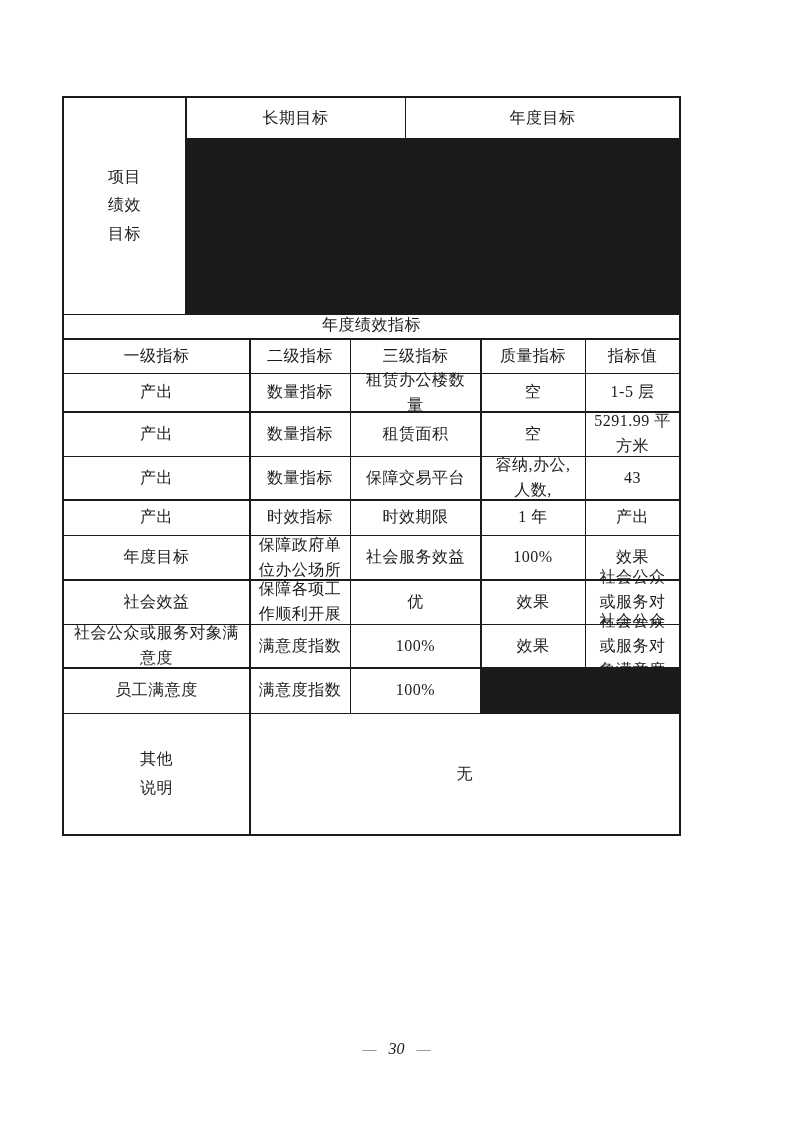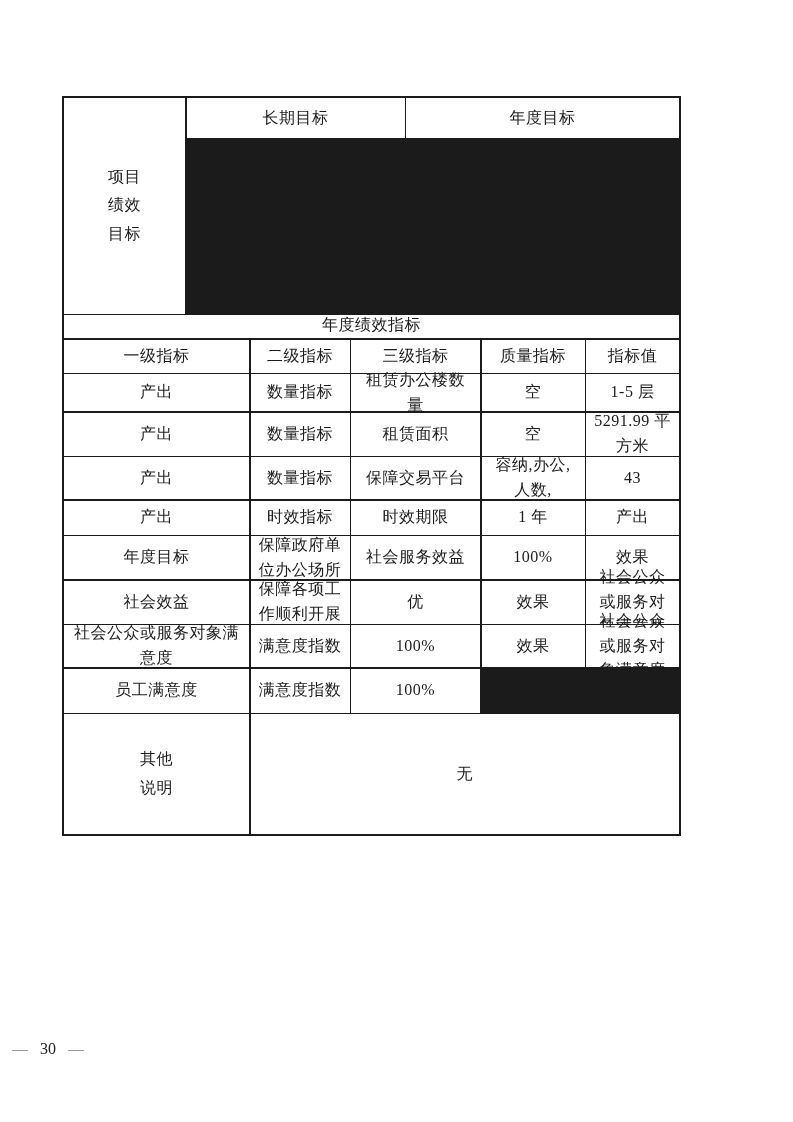--- a/index.html
+++ b/index.html
@@ -25,21 +25,21 @@
   .goal-label { grid-row: 1 / 3; white-space: pre-line; line-height: 1.8; }
   .sec-band  { grid-template-columns: 1fr; grid-template-rows: 23px; font-family: Liberation Mono, monospace; }
   .sec-ind   {
     grid-template-columns: 185px 99px 129px 103px 1fr;
     grid-template-rows: 33px 37px 43px 42px 34px 43px 43px 42px 44px;
   }
   .sec-other { grid-template-columns: 185px 1fr; grid-template-rows: 120px; }
   .other-label { white-space: pre-line; line-height: 1.8; text-align: center; }
   .footer {
     position: absolute; top: 1040px; left: 0; width: 100%;
-    text-align: left; font-size: 16px; color: #222222;
+    text-align: center; font-size: 16px; color: #222222; font-style: italic;
   }
   .footer .dash { color: #8c8c8c; padding: 0 12px; letter-spacing: 0; }
 </style>
 </head>
 <body>
 
 <div class="doc-table">
 
   <div class="sec sec-goals">
     <div class="cell goal-label">项目

